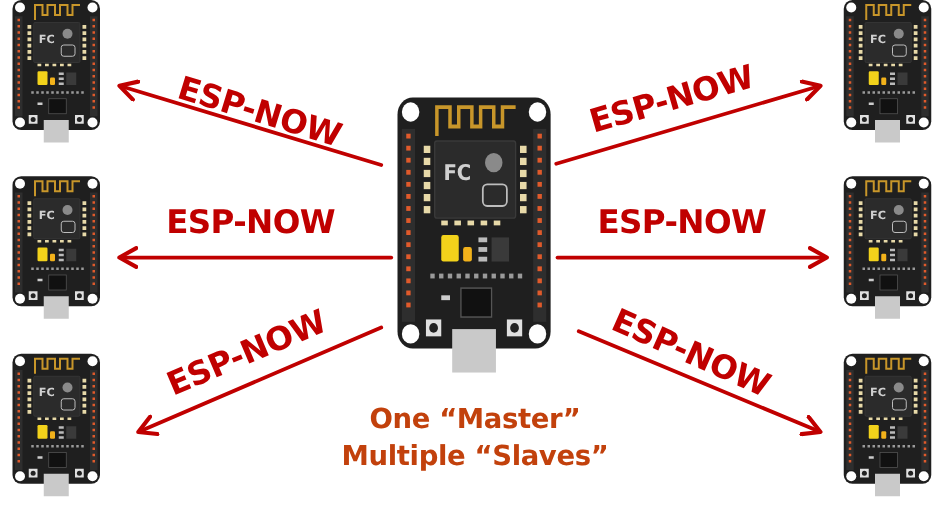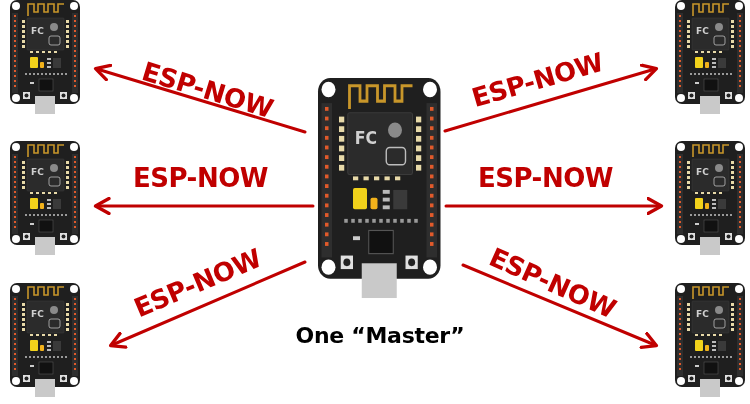--- a/index.html
+++ b/index.html
@@ -6,21 +6,21 @@
     body { width:750px; height:404px; position:relative; overflow:hidden; font-family:"DejaVu Sans", sans-serif; }
     #stage { position:absolute; left:0; top:0; width:750px; height:404px; }
     svg { position:absolute; left:0; top:0; }
     .label {
       position:absolute; font-family:"DejaVu Sans", sans-serif; font-weight:bold;
       color:#c00000; font-size:26px; letter-spacing:-0.5px; white-space:nowrap;
       transform-origin:center center;
     }
     .caption {
       position:absolute; left:230px; width:300px; text-align:center;
-      font-family:"DejaVu Sans", sans-serif; font-weight:bold; color:#000000;
+      font-family:"DejaVu Sans", sans-serif; font-weight:bold; color:#c2410c;
       font-size:22px; line-height:28px; letter-spacing:-0.3px;
     }
   </style>
 </head>
 <body>
 
 <div id="stage">
 
   <svg width="750" height="404" viewBox="0 0 750 404">
     <defs>
@@ -165,14 +165,15 @@
   </svg>
 
   <div class="label" style="left:140px; top:75px; transform:rotate(17deg);">ESP-NOW</div>
   <div class="label" style="left:133px; top:163px;">ESP-NOW</div>
   <div class="label" style="left:130px; top:268px; transform:rotate(-23deg);">ESP-NOW</div>
   <div class="label" style="left:470px; top:65px; transform:rotate(-16deg);">ESP-NOW</div>
   <div class="label" style="left:478px; top:163px;">ESP-NOW</div>
   <div class="label" style="left:485px; top:268px; transform:rotate(24deg);">ESP-NOW</div>
 
   <div class="caption" style="top:322px;">One “Master”</div>
+  <div class="caption" style="top:352px;">Multiple “Slaves”</div>
 
 </div>
 
 </body></html>

